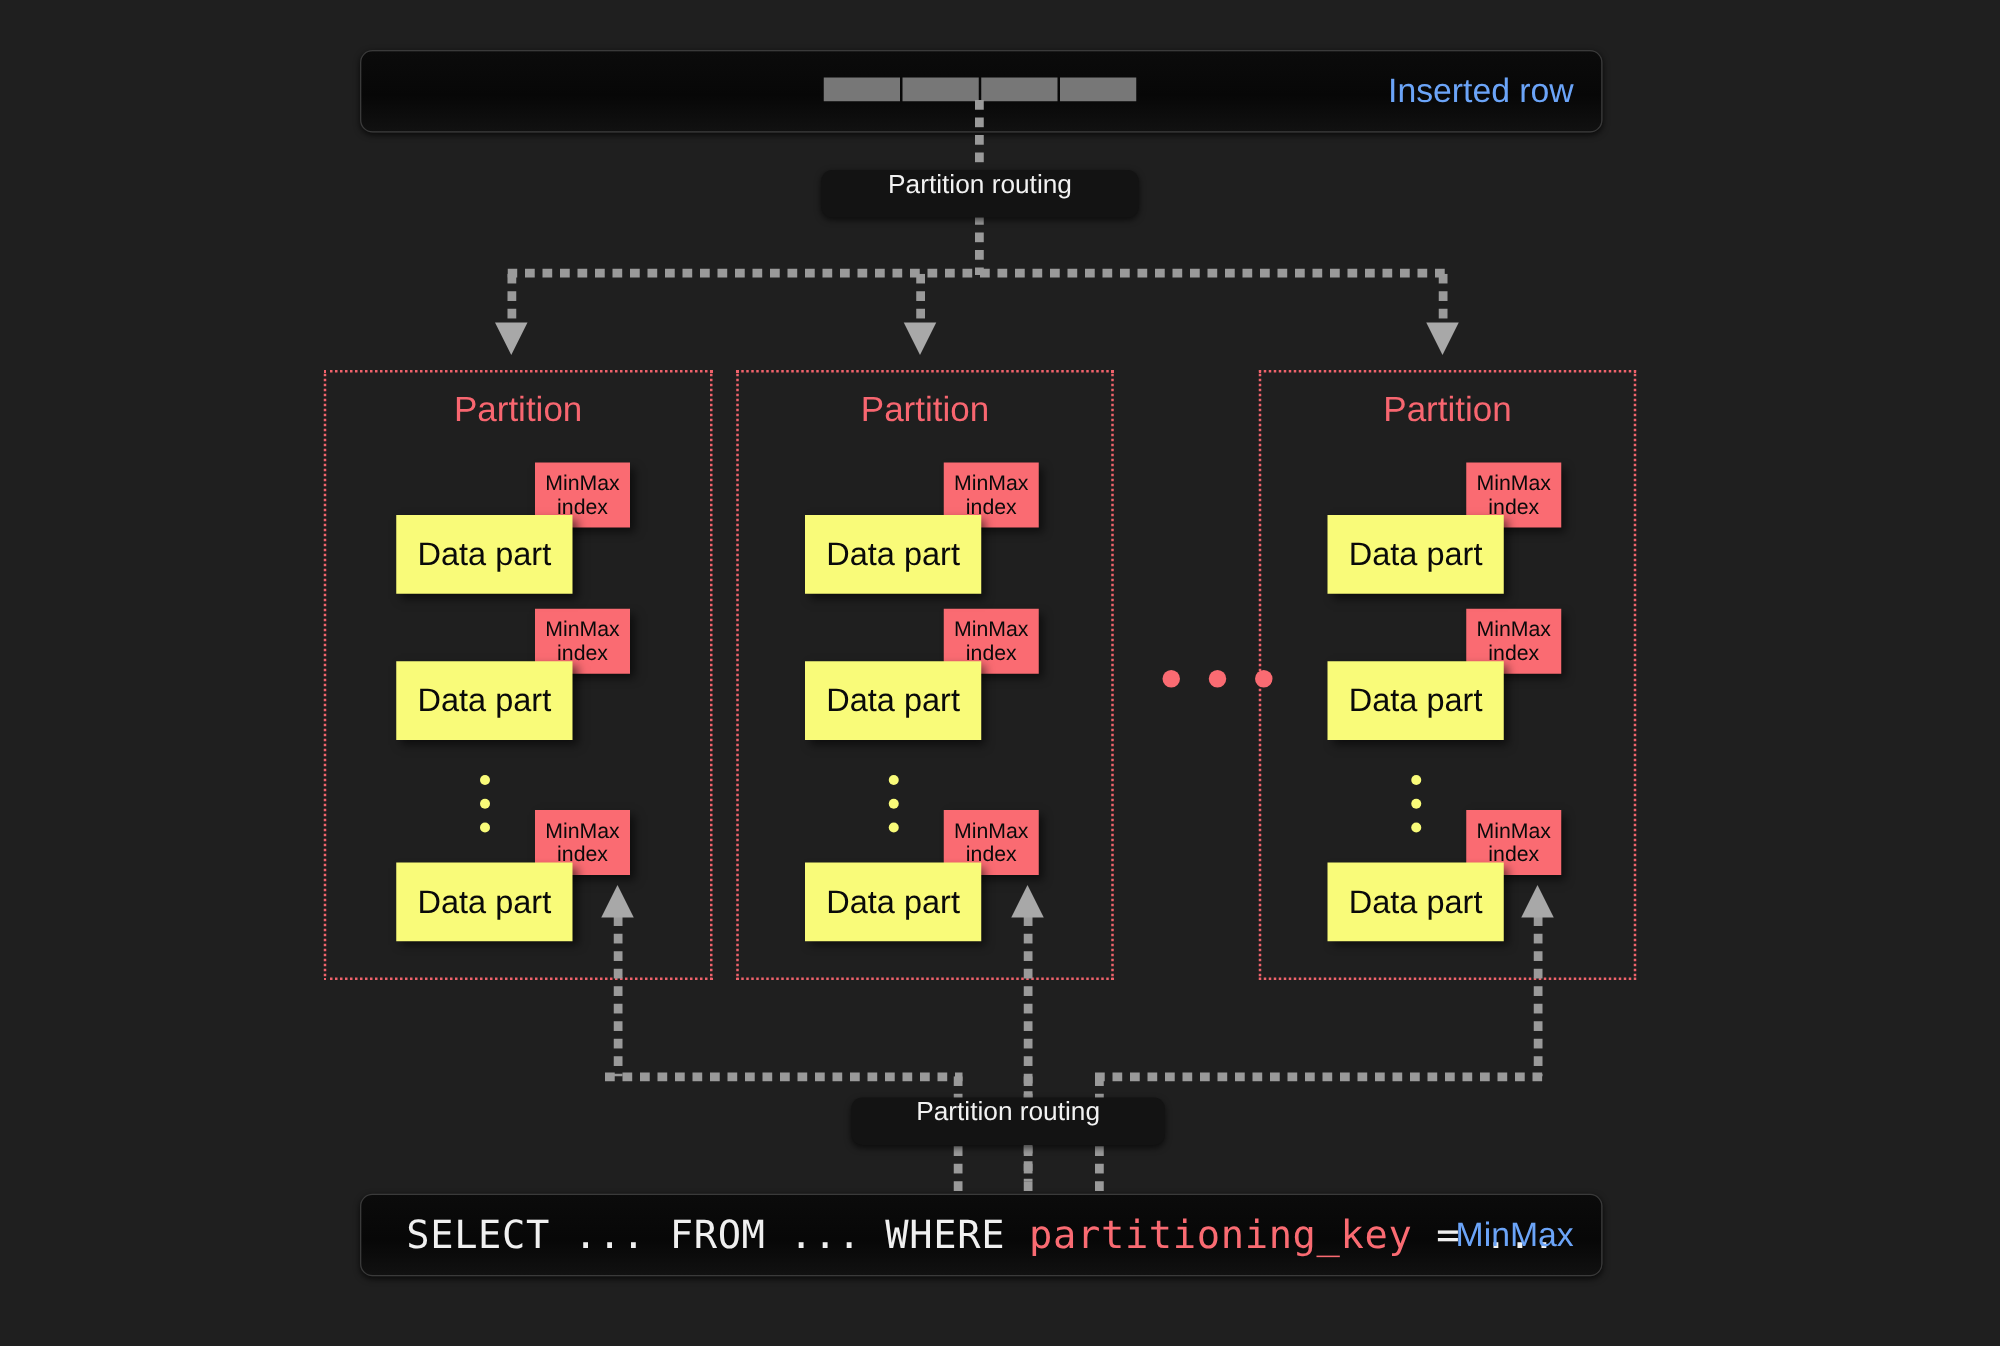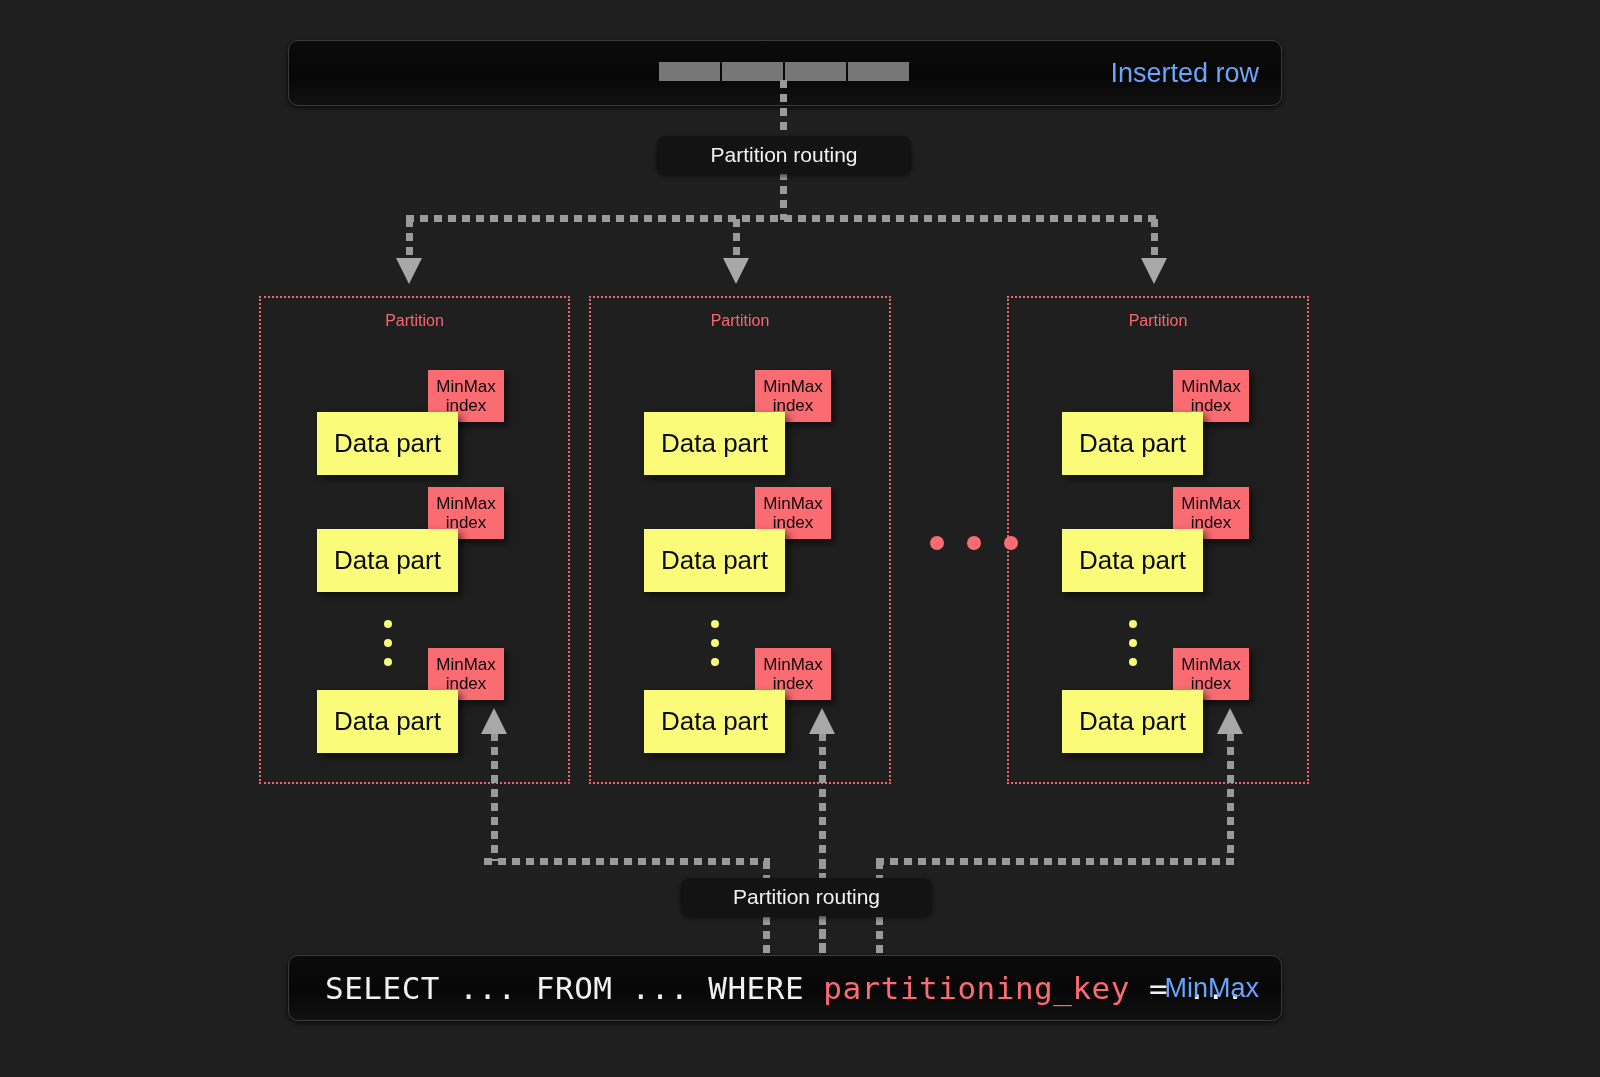--- a/index.html
+++ b/index.html
@@ -68,21 +68,21 @@
   #query-text .key { color: #fa6b72; }
 
   
   .pill {
     position: absolute;
     background: #131313;
     border-radius: 9px;
     color: #f2f2f2;
     font-size: 21px;
     display: flex;
-    align-items: center;
+    align-items: flex-start;
     justify-content: center;
     box-shadow: 0 2px 5px rgba(0,0,0,0.6);
     z-index: 6;
   }
   #partition-routing-pill {
     left: 657px; top: 136px; width: 254px; height: 38px;
   }
   #partition-pruning-pill {
     left: 681px; top: 878px; width: 251px; height: 38px;
   }
@@ -128,21 +128,21 @@
     height: 488px;
     border: 2px dotted #f0636c;
     box-sizing: border-box;
   }
   .partition-title {
     position: absolute;
     top: 14px;
     left: 0; right: 0;
     text-align: center;
     color: #f86670;
-    font-size: 16px;
+    font-size: 28px;
   }
   .data-part {
     position: absolute;
     width: 141px;
     height: 63px;
     background: #f9fb79;
     color: #0a0a0a;
     font-size: 26px;
     display: flex;
     align-items: center;

